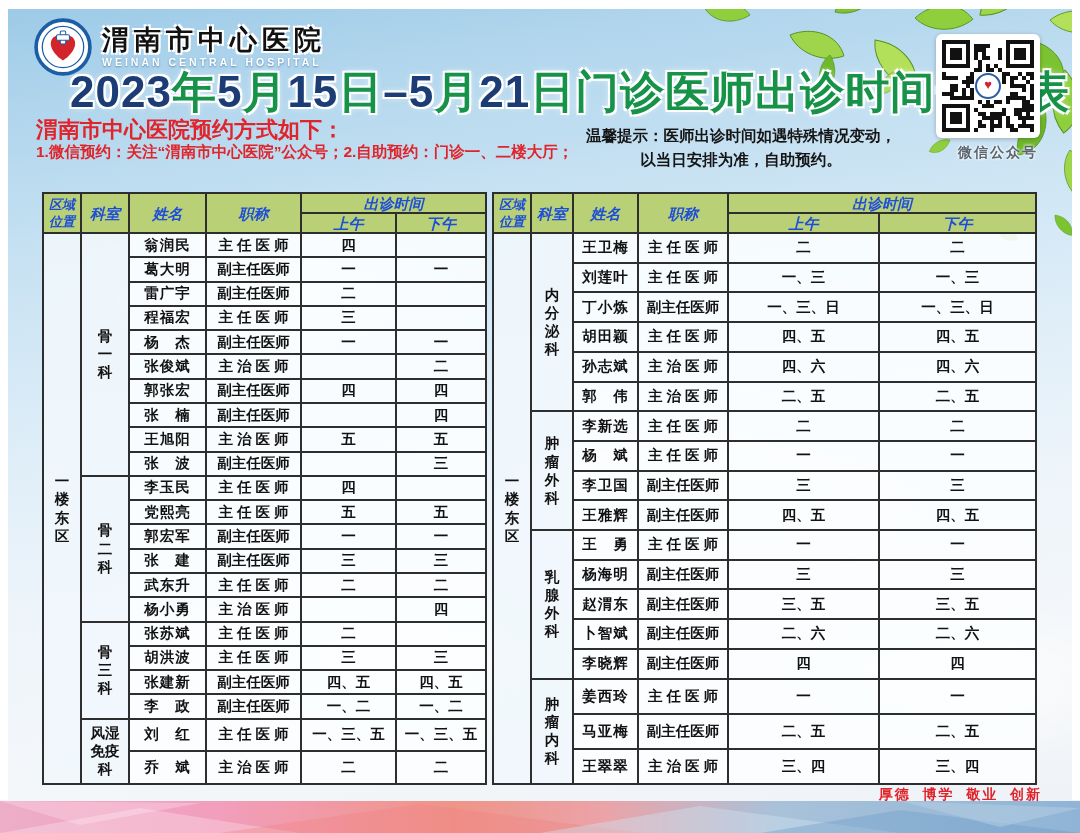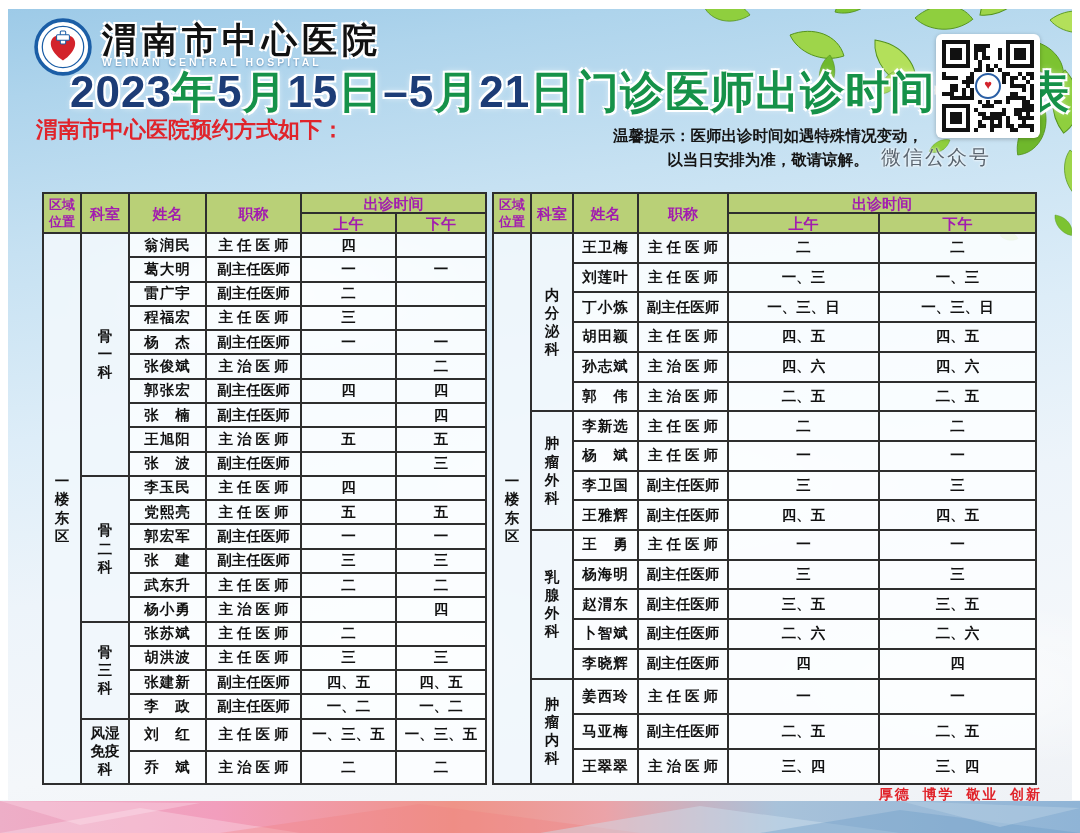--- a/index.html
+++ b/index.html
@@ -6,53 +6,53 @@
   body{width:1080px;height:833px;overflow:hidden;font-family:"Liberation Sans",sans-serif;}
   .poster{position:absolute;top:0;left:0;width:1080px;height:833px;overflow:hidden;
     background:linear-gradient(172deg,#9bc9e7 0%,#aed4ec 10%,#c6e1f2 26%,#ddedf8 45%,#edf4fa 62%,#f4f7fa 80%,#eef1f5 100%);}
   .cloud{position:absolute;border-radius:50%;pointer-events:none;z-index:1;}
   .frame-strip{position:absolute;background:#fff;z-index:10;}
   .leaves{position:absolute;top:0;right:0;width:430px;height:260px;z-index:2;}
 
   .logo-block{position:absolute;left:34px;top:18px;display:flex;align-items:center;z-index:3;}
   .logo-badge{width:58px;height:58px;}
   .logo-text{margin-left:10px;}
-  .h-cn{font-size:35px;font-weight:bold;color:#111;letter-spacing:5px;line-height:30px;
+  .h-cn{font-size:27px;font-weight:bold;color:#111;letter-spacing:5px;line-height:30px;
     text-shadow:-2px -2px 0 #fff,2px -2px 0 #fff,-2px 2px 0 #fff,2px 2px 0 #fff;}
   .h-en{font-size:10.5px;font-weight:bold;color:#fff;letter-spacing:3px;line-height:14px;
     text-shadow:0 1px 2px rgba(40,90,140,.6);}
 
   .page-title{position:absolute;left:70px;top:63px;width:900px;text-align:right;z-index:3;
     font-size:44px;font-weight:bold;letter-spacing:1px;white-space:nowrap;
     text-shadow:-2px -2px 0 #fff,2px -2px 0 #fff,-2px 2px 0 #fff,2px 2px 0 #fff,0 0 7px rgba(255,255,255,.9);}
 
   .booking{position:absolute;left:36px;top:119px;z-index:3;color:#e0242b;font-weight:bold;}
   .booking .bk-head{font-size:22px;line-height:22px;}
   .booking .bk-line{font-size:15.5px;line-height:21px;}
 
-  .tips{position:absolute;left:568px;top:124px;width:400px;z-index:3;color:#151515;
+  .tips{position:absolute;left:541px;top:124px;width:400px;z-index:3;color:#151515;
     font-weight:bold;font-size:15.5px;line-height:24px;text-align:center;}
 
   .qr-card{position:absolute;left:936px;top:34px;width:104px;height:104px;background:#fff;
     border-radius:6px;z-index:3;box-shadow:0 1px 4px rgba(0,0,0,.25);}
   .qr-svg{position:absolute;left:6px;top:6px;}
   .qr-logo{position:absolute;left:39px;top:39px;width:26px;height:26px;border-radius:50%;
     background:#fff;border:2px solid #2a5fa5;box-sizing:border-box;text-align:center;
     font-size:13px;line-height:20px;color:#d3232b;}
-  .qr-caption{position:absolute;left:874px;top:144px;width:124px;text-align:center;z-index:3;
-    font-size:20px;font-weight:normal;color:#5a6570;letter-spacing:2px;
+  .qr-caption{position:absolute;left:936px;top:144px;width:124px;text-align:center;z-index:3;
+    font-size:14px;font-weight:bold;color:#5a6570;letter-spacing:2px;
     text-shadow:0 0 3px #fff,0 0 3px #fff;}
 
   .tbl-wrap{position:absolute;top:192px;z-index:4;}
   .tbl-left{left:42px;width:445px;height:593px;}
   .tbl-right{left:492px;width:545px;height:593px;}
   table.sched{border-collapse:collapse;table-layout:fixed;width:100%;height:100%;}
   table.sched th,table.sched td{border:2px solid #2e2e2e;text-align:center;vertical-align:middle;
     padding:0;font-weight:bold;overflow:hidden;}
-  table.sched thead th{background:#b9d077;color:#a21caf;font-size:15px;line-height:17px;white-space:pre-line;}
+  table.sched thead th{background:#b9d077;color:#1d4ed8;font-size:15px;line-height:17px;white-space:pre-line;font-style:italic;}
   table.sched td{background:rgba(252,254,255,.88);color:#121212;font-size:14.5px;}
   table.sched td.v-cell{white-space:pre-line;line-height:1.25;background:rgba(241,247,252,.9);}
   table.sched td.nm{letter-spacing:1px;}
 
   .motto{position:absolute;right:38px;top:786px;z-index:7;color:#e0242b;font-weight:bold;
     font-size:14px;letter-spacing:2px;white-space:pre;}
   .ribbon{position:absolute;left:0;bottom:0;width:1080px;height:32px;z-index:6;}
 </style>
 </head>
 <body>
@@ -101,25 +101,26 @@
     <div class="logo-text">
       <div class="h-cn">渭南市中心医院</div>
       <div class="h-en">WEINAN CENTRAL HOSPITAL</div>
     </div>
   </div>
 
   <div class="page-title" id="title"><span style="color: rgb(28, 60, 118);">2023</span><span style="color: rgb(22, 146, 73);">年</span><span style="color: rgb(28, 60, 118);">5</span><span style="color: rgb(22, 146, 73);">月</span><span style="color: rgb(28, 60, 118);">15</span><span style="color: rgb(22, 146, 73);">日</span><span style="color: rgb(28, 60, 118);">–</span><span style="color: rgb(28, 60, 118);">5</span><span style="color: rgb(22, 146, 73);">月</span><span style="color: rgb(28, 60, 118);">21</span><span style="color: rgb(22, 146, 73);">日</span><span style="color: rgb(22, 146, 73);">门诊医师出诊时间一览表</span></div>
 
   <div class="booking">
     <div class="bk-head">渭南市中心医院预约方式如下：</div>
+    <div class="bk-line">1.微信预约：关注“渭南市中心医院”公众号；2.自助预约：门诊一、二楼大厅；</div>
   </div>
 
   <div class="tips">
     <div>温馨提示：医师出诊时间如遇特殊情况变动，</div>
-    <div>以当日安排为准，敬请谅解。</div>
+    <div>以当日安排为准，自助预约。</div>
   </div>
 
   <div class="qr-card">
     <svg class="qr-svg" id="qr" width="92" height="92" viewBox="0 0 23 23" shape-rendering="crispEdges">
         <rect x="8" y="1" width="1" height="1" fill="#111"></rect>
         <rect x="9" y="1" width="1" height="1" fill="#111"></rect>
         <rect x="10" y="1" width="1" height="1" fill="#111"></rect>
         <rect x="11" y="1" width="1" height="1" fill="#111"></rect>
         <rect x="8" y="2" width="1" height="1" fill="#111"></rect>
         <rect x="9" y="2" width="1" height="1" fill="#111"></rect>

